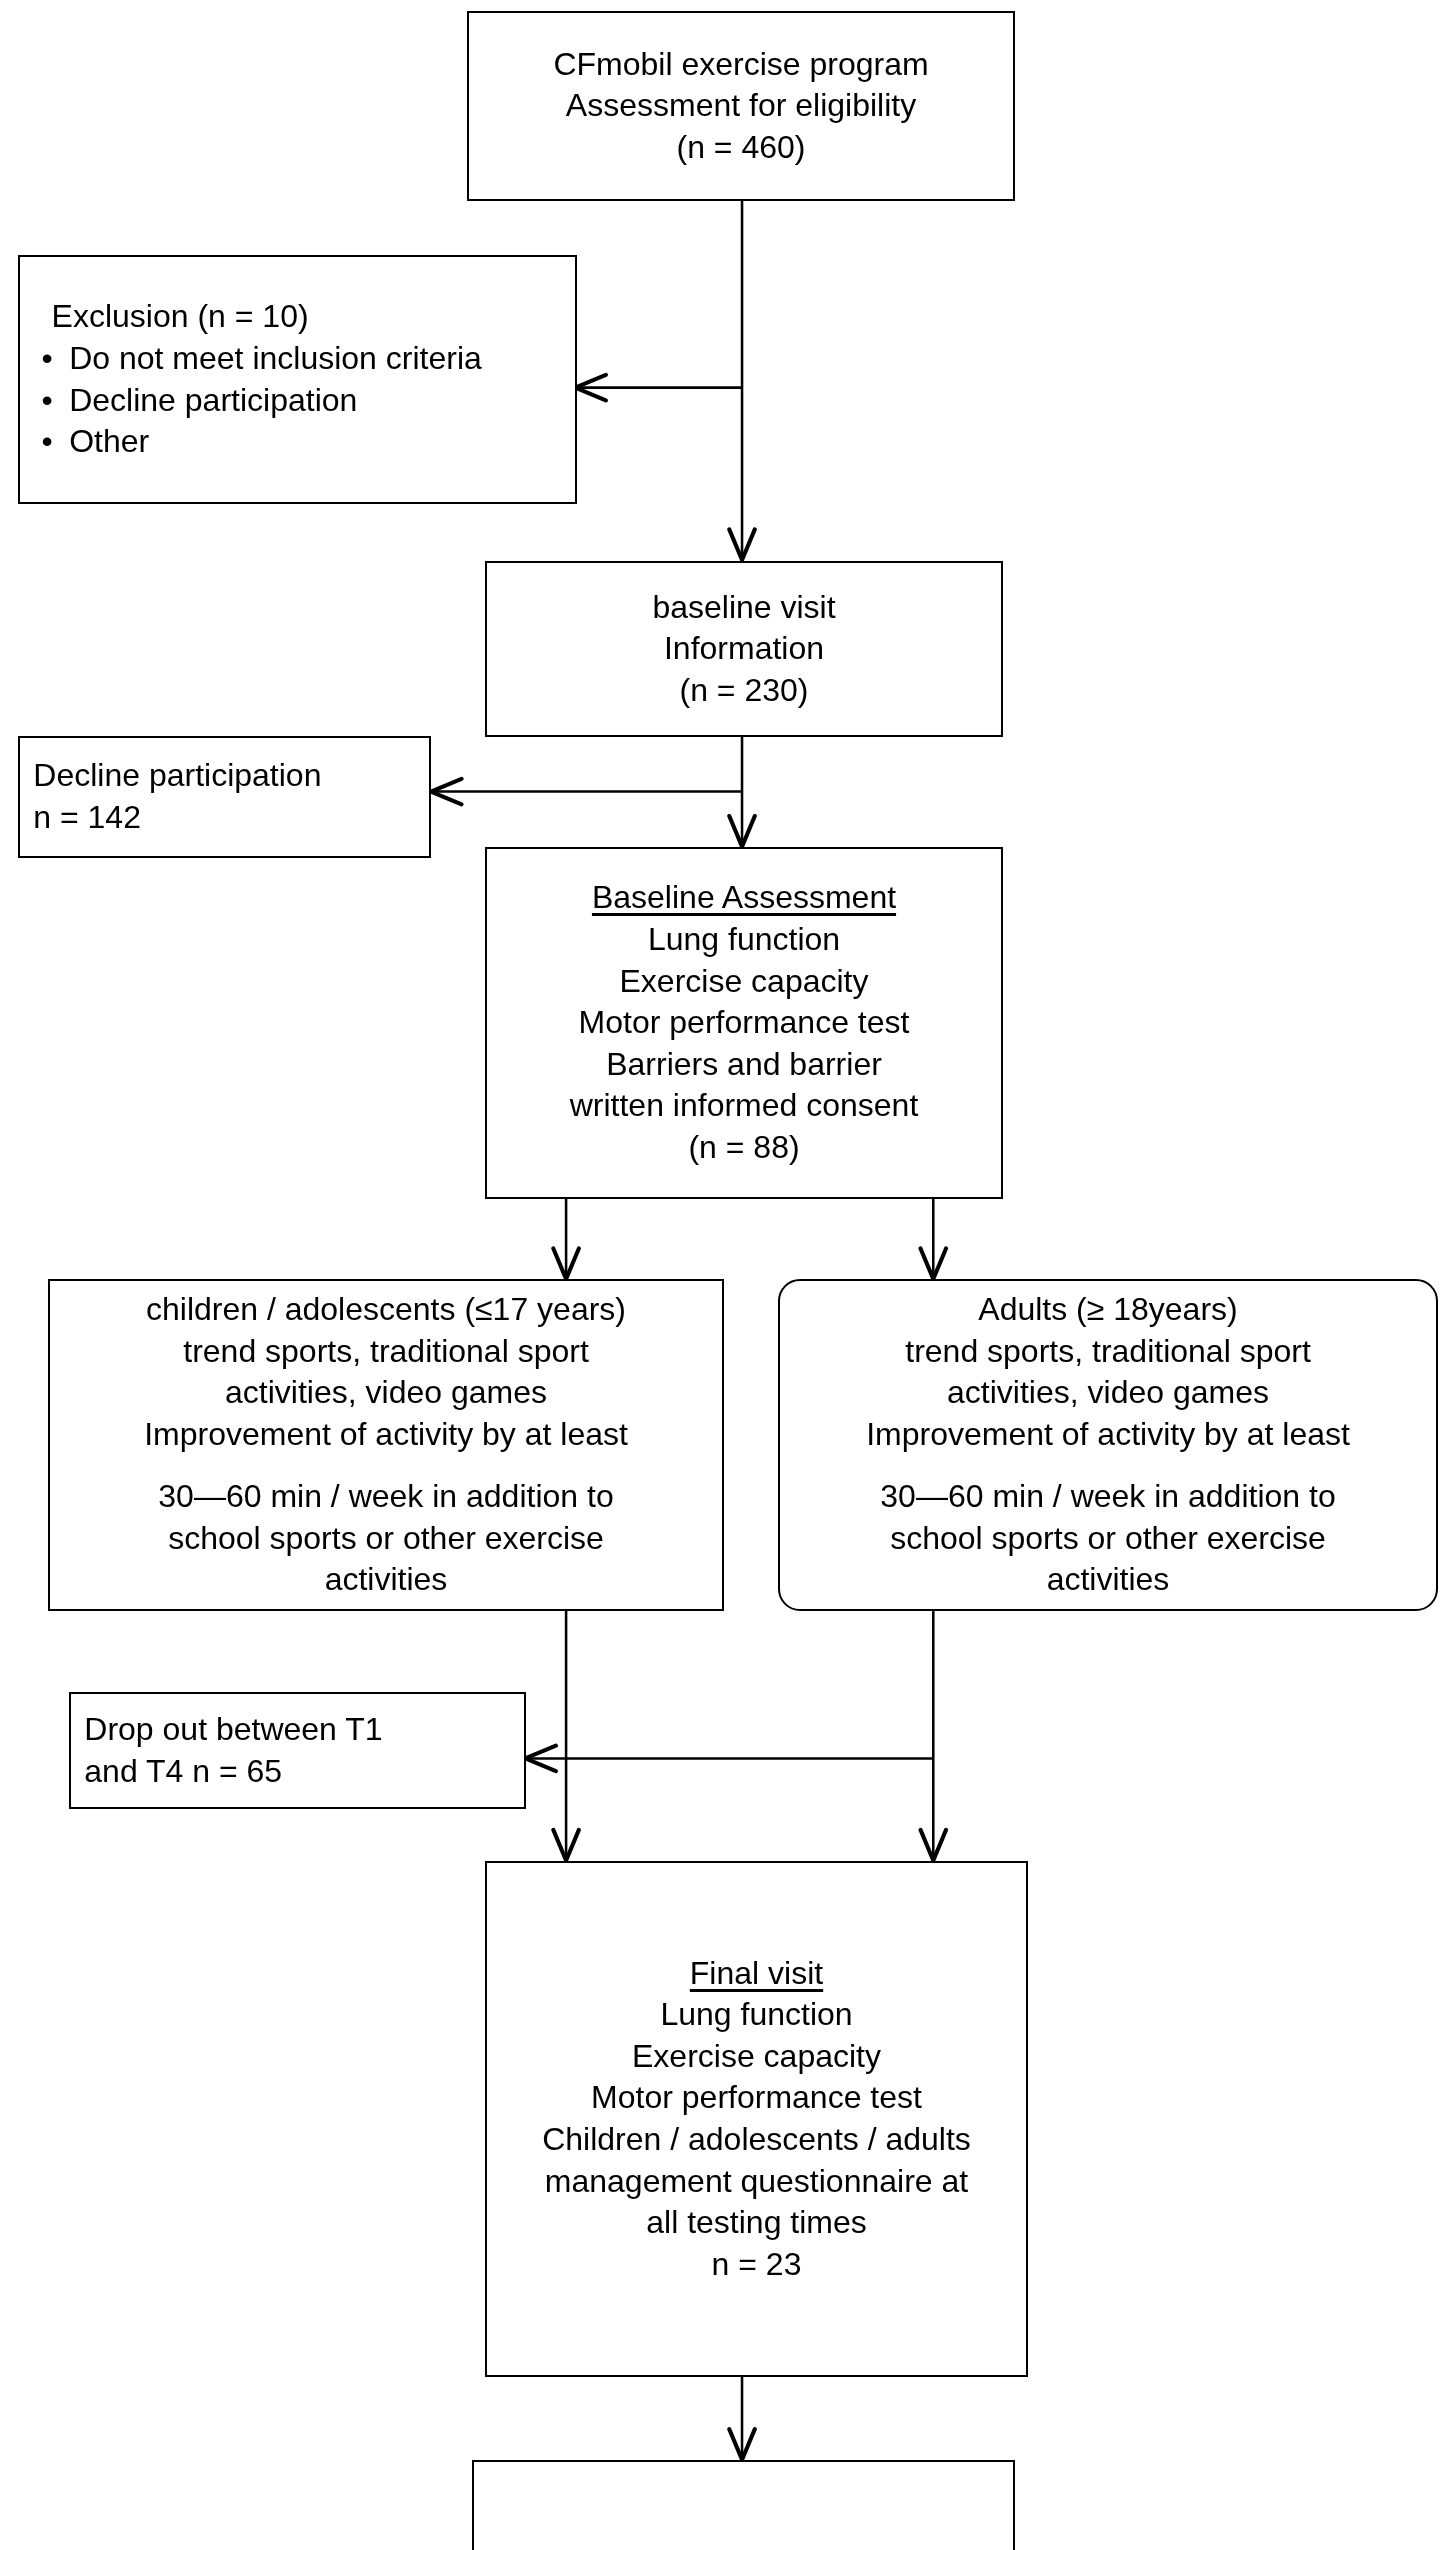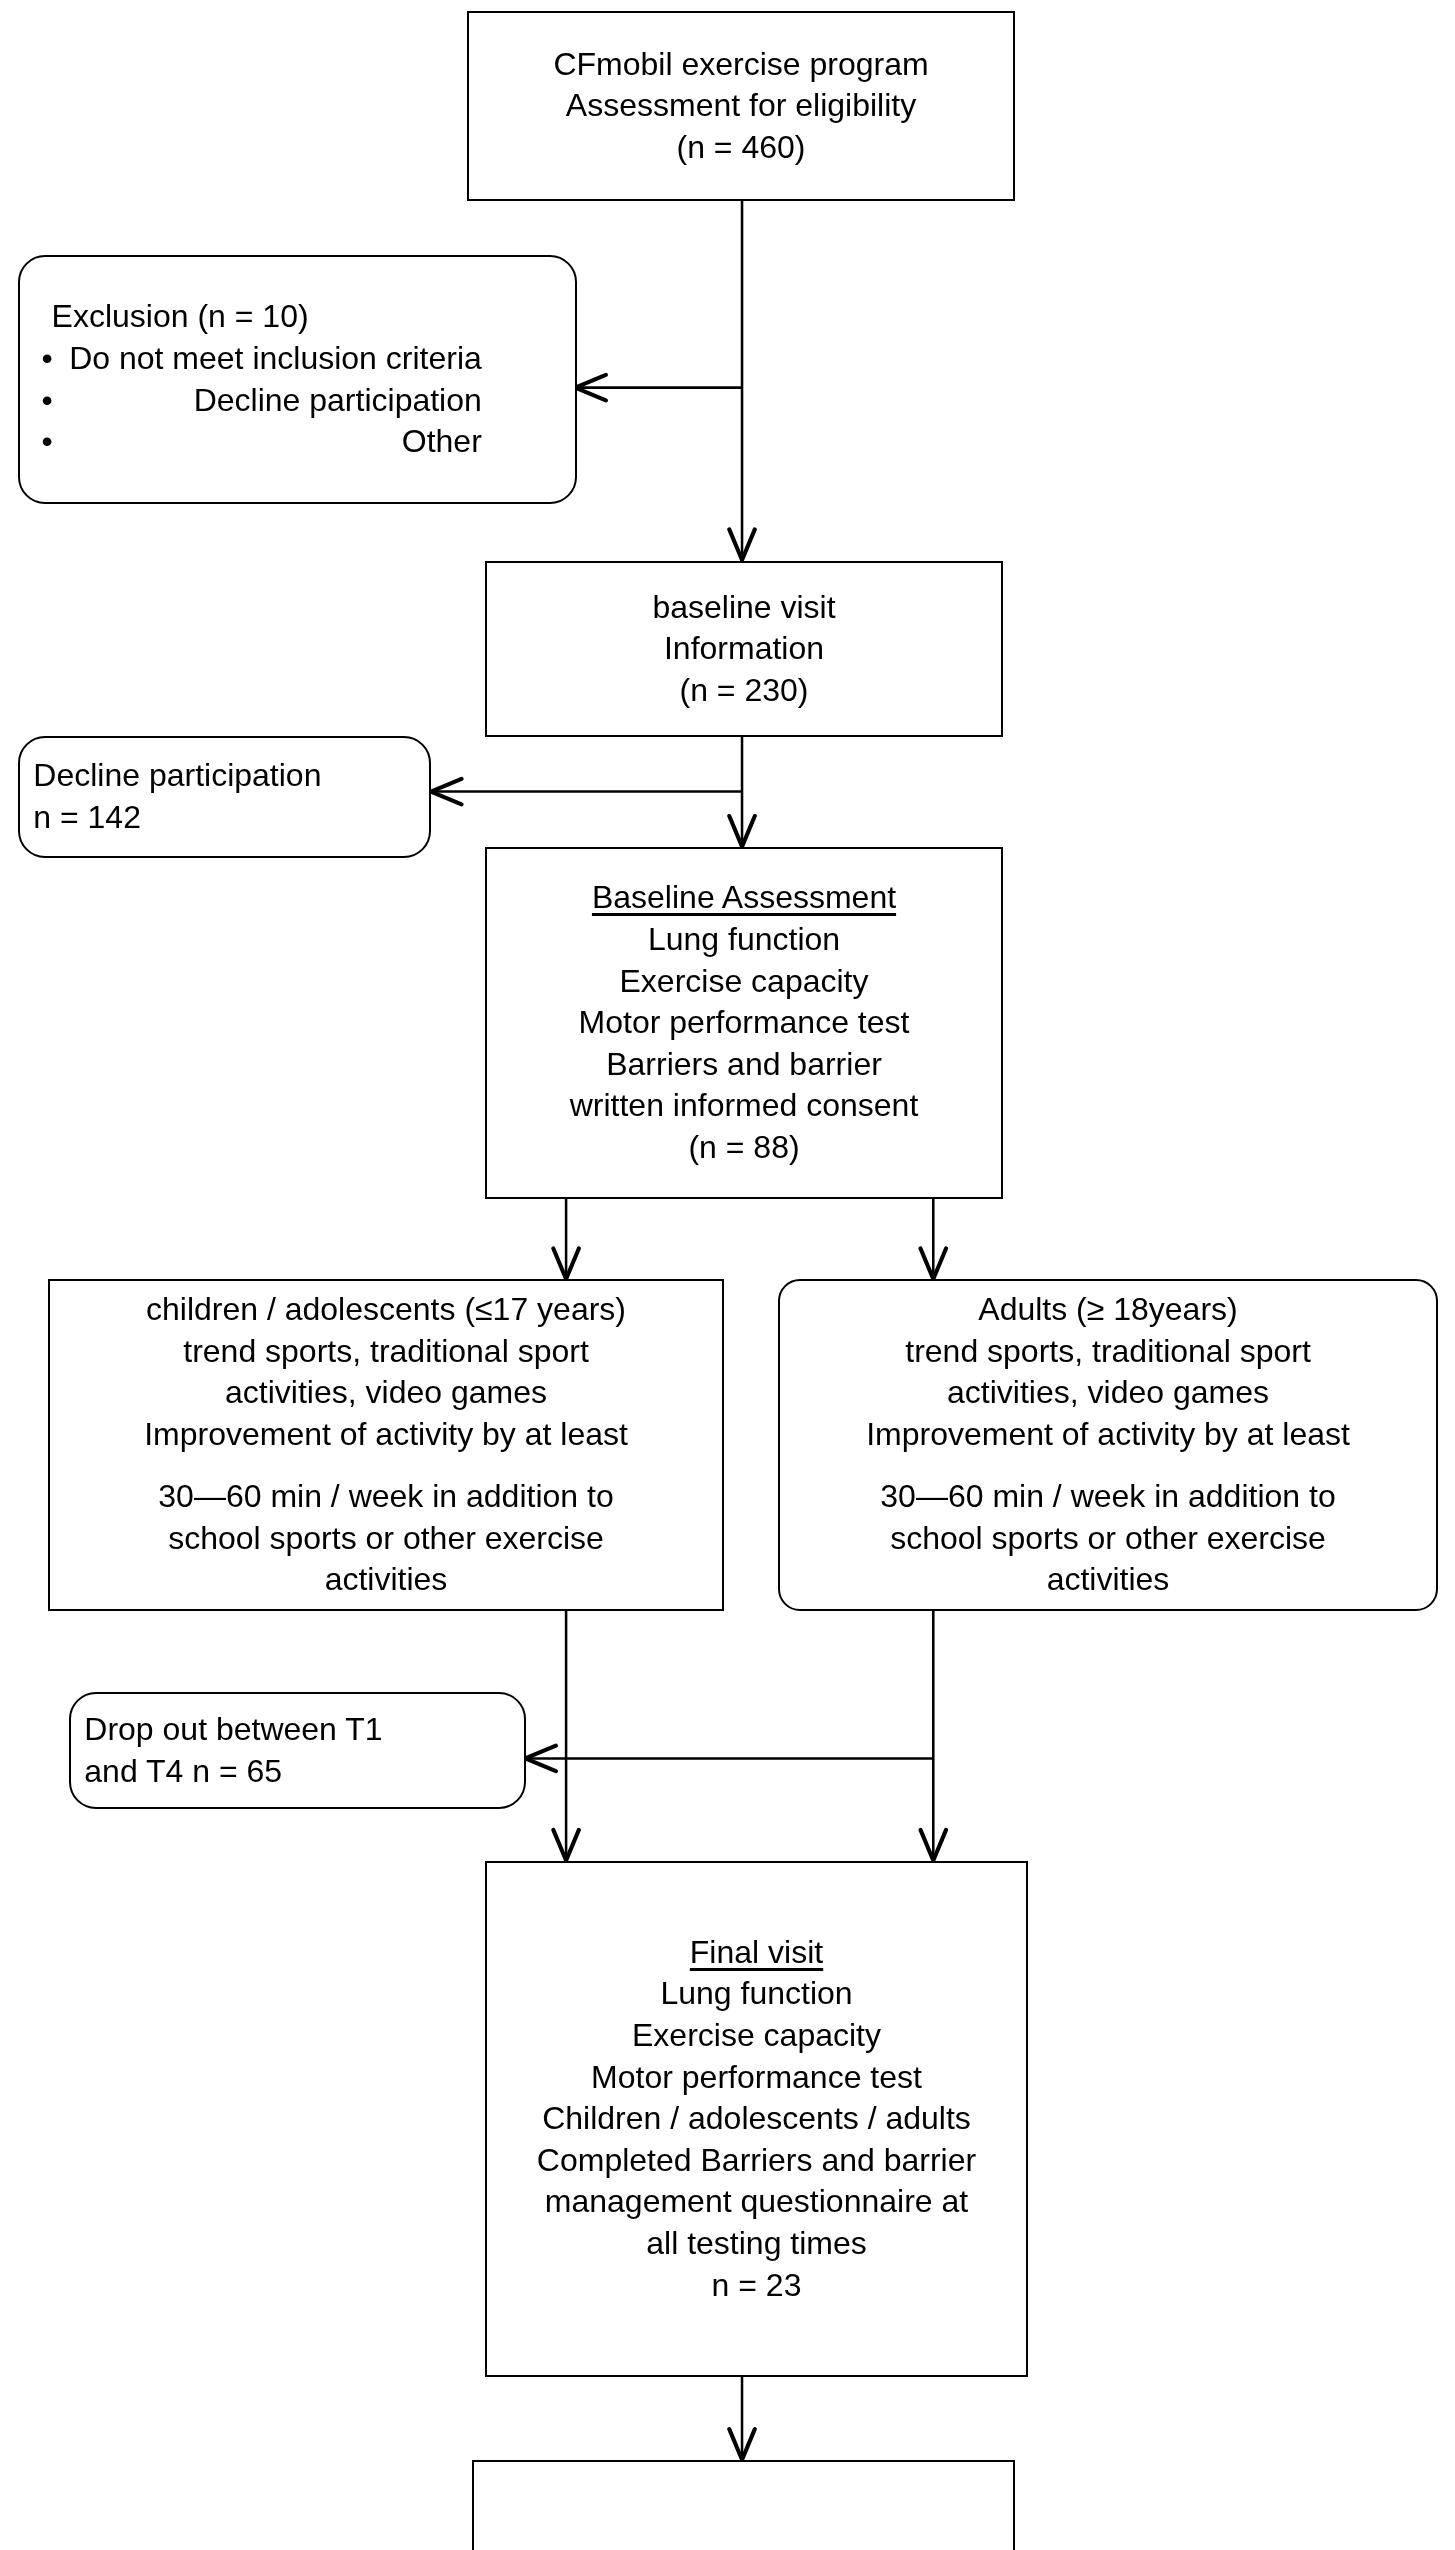--- a/index.html
+++ b/index.html
@@ -31,21 +31,21 @@
     border: 2.6px solid #000000;
     background: #ffffff;
     display: flex;
     flex-direction: column;
     justify-content: center;
     color: #000000;
     font-size: 32px;
     line-height: 1.30;
   }
   .node.center { align-items: center; text-align: center; }
-  .node.left   { align-items: flex-start; text-align: right; border-radius: 27px; }
+  .node.left   { align-items: flex-start; text-align: left; }
   .node .line { display: block; white-space: pre; }
   .node .heading { text-decoration: underline; text-underline-offset: 5.1px; }
   .bullet-list {
     list-style: none;
     margin: 0;
     padding: 0;
   }
   .bullet-list li {
     display: block;
     white-space: pre;
@@ -155,21 +155,20 @@
     <span class="line">Drop out between T1</span>
     <span class="line">and T4 n = 65</span>
   </div>
 
   <div class="node center" style="left:485px; top:1861px; width:543px; height:516px;">
     <span class="line heading">Final visit</span>
     <span class="line">Lung function</span>
     <span class="line">Exercise capacity</span>
     <span class="line">Motor performance test</span>
     <span class="line">Children / adolescents / adults</span>
-    <span class="line">Completed Barriers and barrier</span>
     <span class="line">management questionnaire at</span>
     <span class="line">all testing times</span>
     <span class="line">n = 23</span>
   </div>
 
   <div class="node center" style="left:472px; top:2460px; width:543px; height:232px;">
     
   </div>
 
 </div>

